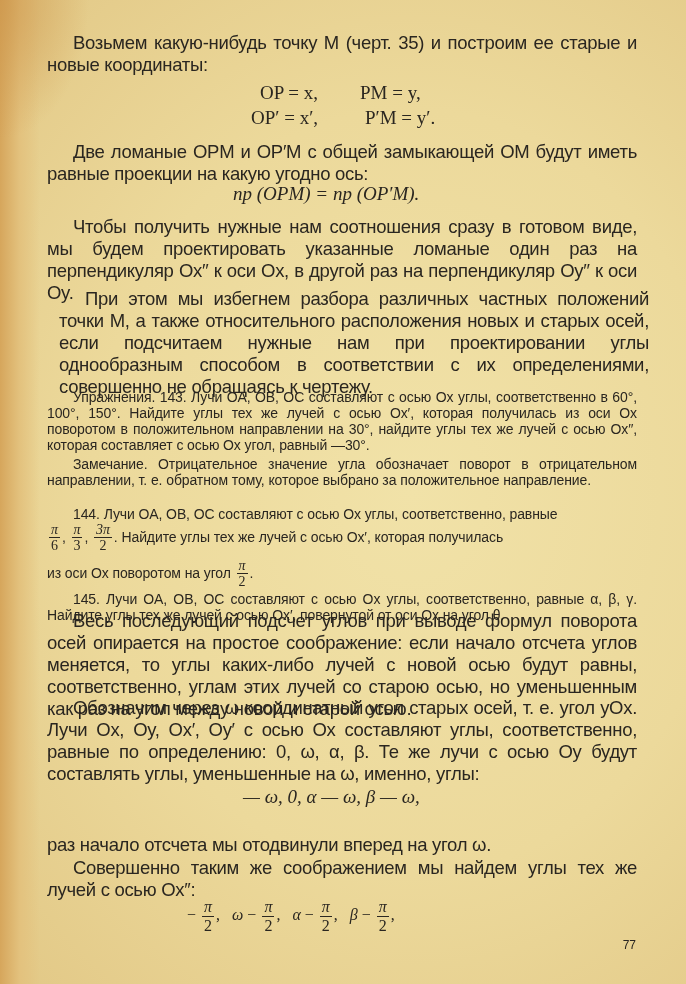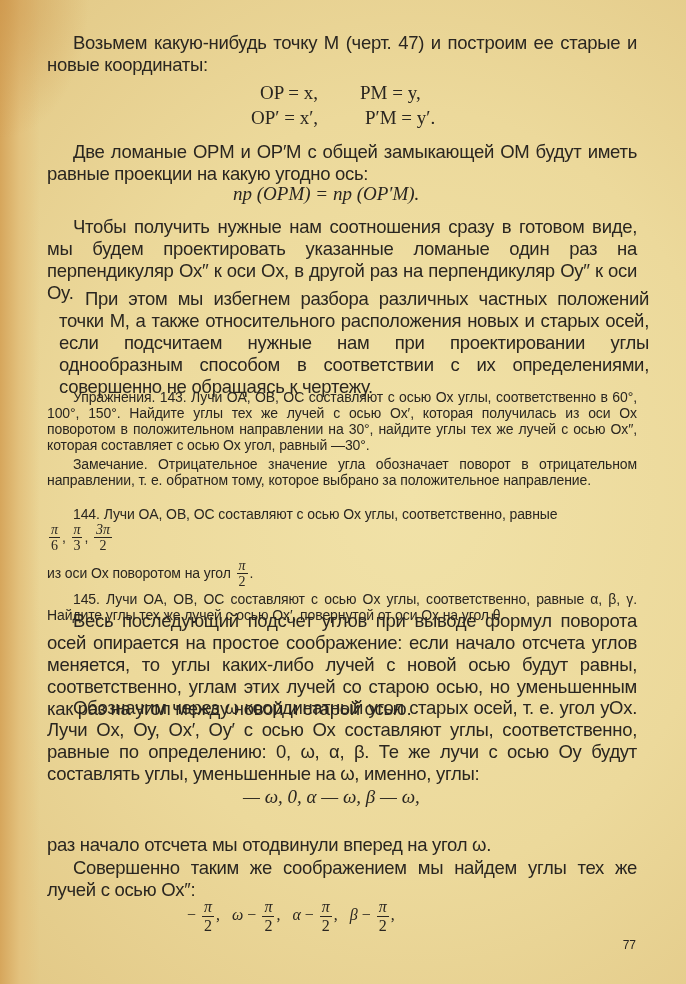--- a/index.html
+++ b/index.html
@@ -44,21 +44,21 @@
   .pageno { position: absolute; right: 50px; top: 938px; font-size: 12px; font-family: Liberation Sans, sans-serif; }
 </style>
 </head>
 <body>
 
 <div class="edge-left"></div>
 <div class="edge-topleft"></div>
 
 <div class="page">
 
-  <div class="p" style="top:32px;"><span class="ind"></span><span>Возьмем какую-нибудь точку M (черт. 47) и построим ее старые и новые координаты:</span></div>
+  <div class="p" style="top:32px;"><span class="ind"></span><span>Возьмем какую-нибудь точку M (черт. 35) и построим ее старые и новые координаты:</span></div>
 
   <div class="formula" style="top:82px;left:213px;">OP = x,</div>
   <div class="formula" style="top:82px;left:313px;">PM = y,</div>
   <div class="formula" style="top:107px;left:204px;">OP′ = x′,</div>
   <div class="formula" style="top:107px;left:318px;">P′M = y′.</div>
 
   <div class="p" style="top:141px;"><span class="ind"></span><span>Две ломаные OPM и OP′M с общей замыкающей OM будут иметь равные проекции на какую угодно ось:</span></div>
 
   <div class="formula" style="top:183px;left:186px;font-style:italic;">пр (OPM) = пр (OP′M).</div>
 
@@ -67,21 +67,21 @@
   <div class="p" style="top:288px;margin-left:12px;"><span class="ind"></span><span>При этом мы избегнем разбора различных частных положений точки M, а также относительного расположения новых и старых осей, если подсчитаем нужные нам при проектировании углы однообразным способом в соответствии с их определениями, совершенно не обращаясь к чертежу.</span></div>
 
   <div class="small" style="top:373px;"><span class="ind" style="display:inline-block;width:26px;"></span><span>Упражнения. 143. Лучи OA, OB, OC составляют с осью Ox углы, соответственно в 60°, 100°, 150°. Найдите углы тех же лучей с осью Ox′, которая получилась из оси Ox поворотом в положительном направлении на 30°, найдите углы тех же лучей с осью Ox′′, которая составляет с осью Ox угол, равный —30°.</span></div>
 
   <div class="small" style="top:440px;"><span style="display:inline-block;width:26px;"></span><span>Замечание. Отрицательное значение угла обозначает поворот в отрицательном направлении, т. е. обратном тому, которое выбрано за положительное направление.</span></div>
 
   <div class="small" style="top:490px;"><span style="display:inline-block;width:26px;"></span><span>144. Лучи OA, OB, OC составляют с осью Ox углы, соответственно, равные</span></div>
   <div class="small" style="top:506px;white-space:nowrap;">
     <span class="frac"><span class="num">π</span><span class="den">6</span></span>,
     <span class="frac"><span class="num">π</span><span class="den">3</span></span>,
-    <span class="frac"><span class="num">3π</span><span class="den">2</span></span>
+    <span class="frac"><span class="num">3π</span><span class="den">2</span></span><span>. Найдите углы тех же лучей с осью Ox′, которая получилась</span>
   </div>
   <div class="small" style="top:542px;white-space:nowrap;">
     <span>из оси Ox поворотом на угол</span>
     <span class="frac"><span class="num">π</span><span class="den">2</span></span>.
   </div>
 
   <div class="small" style="top:575px;"><span style="display:inline-block;width:26px;"></span><span>145. Лучи OA, OB, OC составляют с осью Ox углы, соответственно, равные α, β, γ. Найдите углы тех же лучей с осью Ox′, повернутой от оси Ox на угол θ.</span></div>
 
   <div class="p" style="top:610px;"><span class="ind"></span><span>Весь последующий подсчет углов при выводе формул поворота осей опирается на простое соображение: если начало отсчета углов меняется, то углы каких-либо лучей с новой осью будут равны, соответственно, углам этих лучей со старою осью, но уменьшенным как раз на угол между новой и старой осью.</span></div>
 

